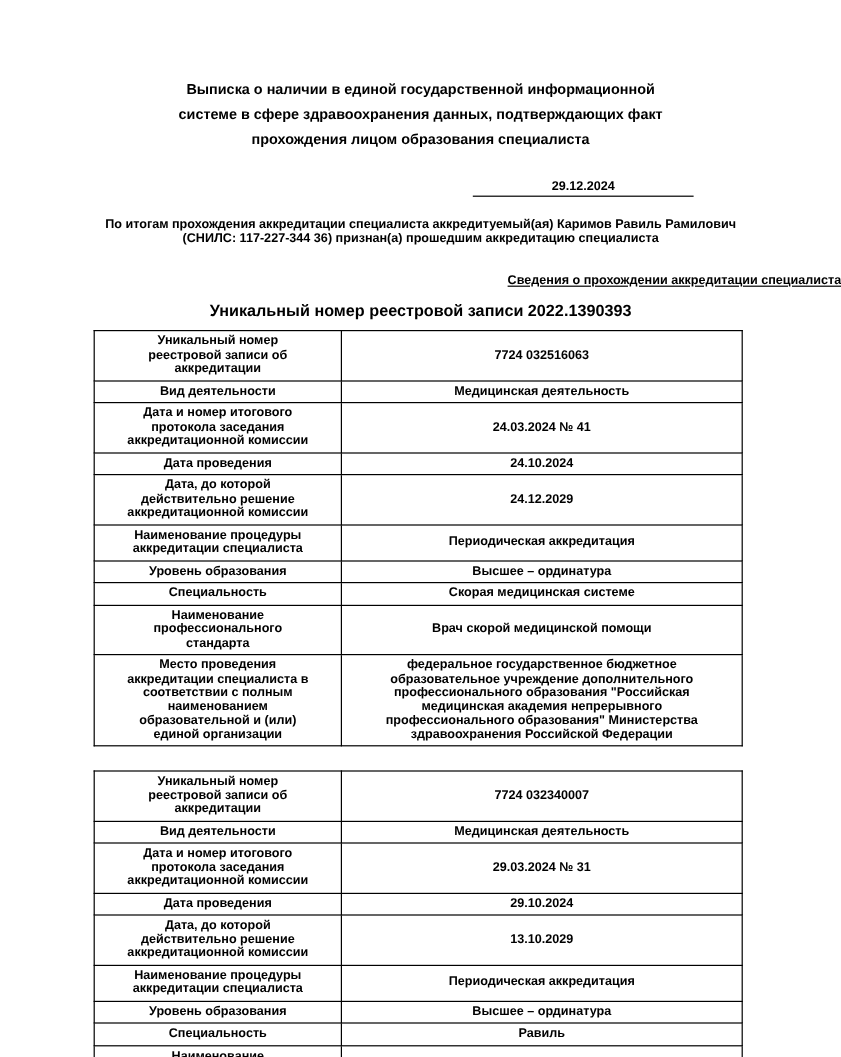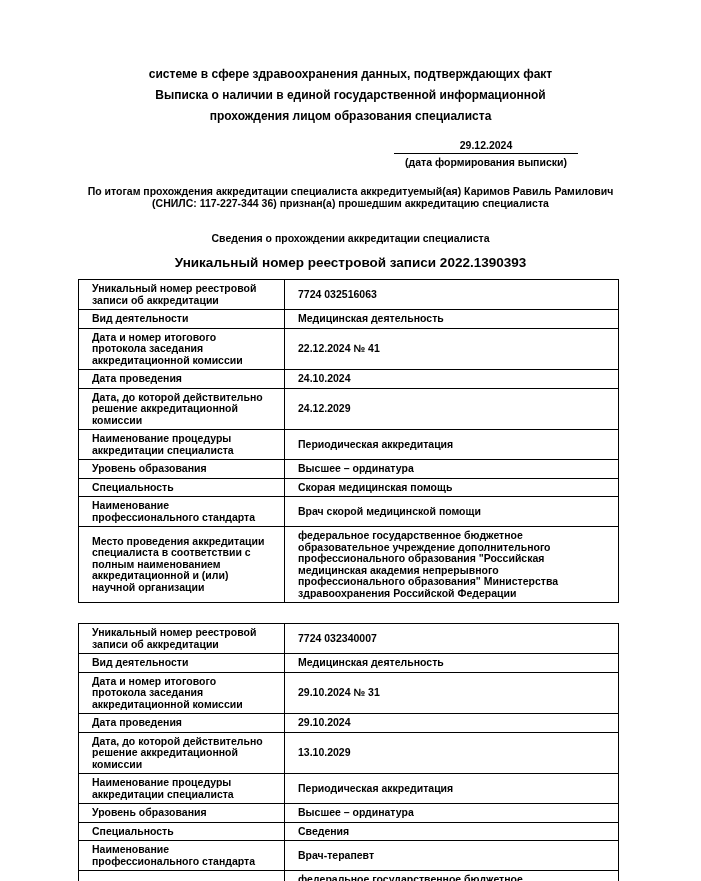--- a/index.html
+++ b/index.html
@@ -20,21 +20,21 @@
   }
   .doc-title {
     margin: 64px auto 0;
     width: 430px;
     text-align: center;
     font-size: 12px;
     line-height: 21px;
   }
   .date-block {
     width: 184px;
-    margin: 12px 0 0 394px;
+    margin: 22px 0 0 394px;
     text-align: center;
     font-size: 11px;
   }
   .date-value {
     display: block;
     padding-bottom: 2px;
     border-bottom: 1.5px solid #000;
     font-size: 10.5px;
   }
   .date-caption {
@@ -44,149 +44,150 @@
   }
   .intro {
     margin: 17px auto 4px;
     width: 560px;
     text-align: center;
     font-size: 10.5px;
     line-height: 12px;
   }
   .section-heading {
     margin-top: 23px;
-    text-align: center;
+    text-align: right;
     font-size: 10.5px;
+    text-decoration: underline;
   }
   .record-heading {
     margin-top: 11px;
     text-align: center;
     font-size: 13.5px;
   }
   table.acc-table {
     width: 540px;
     margin: 10px 0 0 78px;
     border-collapse: collapse;
     table-layout: fixed;
   }
   table.acc-table:first-of-type { margin-top: 9px; }
   .acc-table td {
     border: 1.5px solid #000;
     font-size: 10.5px;
     line-height: 11.5px;
-    padding: 3px 13px;
+    padding: 3px 24px;
     vertical-align: middle;
     word-wrap: break-word;
+    text-align: center;
   }
   .acc-table td.label-cell { width: 206px; }
   .acc-table td.value-cell { width: 334px; }
   .table-gap { height: 10px; }
 </style>
 </head>
 <body>
 
 <div class="page">
 
   <div class="doc-title">
+    <div>Выписка о наличии в единой государственной информационной</div>
     <div>системе в сфере здравоохранения данных, подтверждающих факт</div>
-    <div>Выписка о наличии в единой государственной информационной</div>
     <div>прохождения лицом образования специалиста</div>
   </div>
 
   <div class="date-block">
     <span class="date-value">29.12.2024</span>
-    <span class="date-caption">(дата формирования выписки)</span>
   </div>
 
   <div class="intro">По итогам прохождения аккредитации специалиста аккредитуемый(ая) Каримов Равиль Рамилович (СНИЛС: 117-227-344 36) признан(а) прошедшим аккредитацию специалиста</div>
 
   <div class="section-heading">Сведения о прохождении аккредитации специалиста</div>
 
   <div class="record-heading">Уникальный номер реестровой записи 2022.1390393</div>
 
   <table class="acc-table">
     <tbody>
         <tr>
           <td class="label-cell">Уникальный номер реестровой записи об аккредитации</td>
           <td class="value-cell">7724 032516063</td>
         </tr>
         <tr>
           <td class="label-cell">Вид деятельности</td>
           <td class="value-cell">Медицинская деятельность</td>
         </tr>
         <tr>
           <td class="label-cell">Дата и номер итогового протокола заседания аккредитационной комиссии</td>
-          <td class="value-cell">22.12.2024 № 41</td>
+          <td class="value-cell">24.03.2024 № 41</td>
         </tr>
         <tr>
           <td class="label-cell">Дата проведения</td>
           <td class="value-cell">24.10.2024</td>
         </tr>
         <tr>
           <td class="label-cell">Дата, до которой действительно решение аккредитационной комиссии</td>
           <td class="value-cell">24.12.2029</td>
         </tr>
         <tr>
           <td class="label-cell">Наименование процедуры аккредитации специалиста</td>
           <td class="value-cell">Периодическая аккредитация</td>
         </tr>
         <tr>
           <td class="label-cell">Уровень образования</td>
           <td class="value-cell">Высшее – ординатура</td>
         </tr>
         <tr>
           <td class="label-cell">Специальность</td>
-          <td class="value-cell">Скорая медицинская помощь</td>
+          <td class="value-cell">Скорая медицинская системе</td>
         </tr>
         <tr>
           <td class="label-cell">Наименование профессионального стандарта</td>
           <td class="value-cell">Врач скорой медицинской помощи</td>
         </tr>
         <tr>
-          <td class="label-cell">Место проведения аккредитации специалиста в соответствии с полным наименованием аккредитационной и (или) научной организации</td>
+          <td class="label-cell">Место проведения аккредитации специалиста в соответствии с полным наименованием образовательной и (или) единой организации</td>
           <td class="value-cell">федеральное государственное бюджетное образовательное учреждение дополнительного профессионального образования "Российская медицинская академия непрерывного профессионального образования" Министерства здравоохранения Российской Федерации</td>
         </tr>
       </tbody>
   </table>
 
   <div class="table-gap"></div>
 
   <table class="acc-table">
     <tbody>
         <tr>
           <td class="label-cell">Уникальный номер реестровой записи об аккредитации</td>
           <td class="value-cell">7724 032340007</td>
         </tr>
         <tr>
           <td class="label-cell">Вид деятельности</td>
           <td class="value-cell">Медицинская деятельность</td>
         </tr>
         <tr>
           <td class="label-cell">Дата и номер итогового протокола заседания аккредитационной комиссии</td>
-          <td class="value-cell">29.10.2024 № 31</td>
+          <td class="value-cell">29.03.2024 № 31</td>
         </tr>
         <tr>
           <td class="label-cell">Дата проведения</td>
           <td class="value-cell">29.10.2024</td>
         </tr>
         <tr>
           <td class="label-cell">Дата, до которой действительно решение аккредитационной комиссии</td>
           <td class="value-cell">13.10.2029</td>
         </tr>
         <tr>
           <td class="label-cell">Наименование процедуры аккредитации специалиста</td>
           <td class="value-cell">Периодическая аккредитация</td>
         </tr>
         <tr>
           <td class="label-cell">Уровень образования</td>
           <td class="value-cell">Высшее – ординатура</td>
         </tr>
         <tr>
           <td class="label-cell">Специальность</td>
-          <td class="value-cell">Сведения</td>
+          <td class="value-cell">Равиль</td>
         </tr>
         <tr>
           <td class="label-cell">Наименование профессионального стандарта</td>
           <td class="value-cell">Врач-терапевт</td>
         </tr>
         <tr>
           <td class="label-cell">Место проведения аккредитации специалиста в соответствии с полным наименованием образовательной и (или) научной организации</td>
           <td class="value-cell">федеральное государственное бюджетное образовательное учреждение дополнительного профессионального образования "Российская медицинская академия непрерывного профессионального образования" Министерства здравоохранения Российской Федерации</td>
         </tr>
       </tbody>

